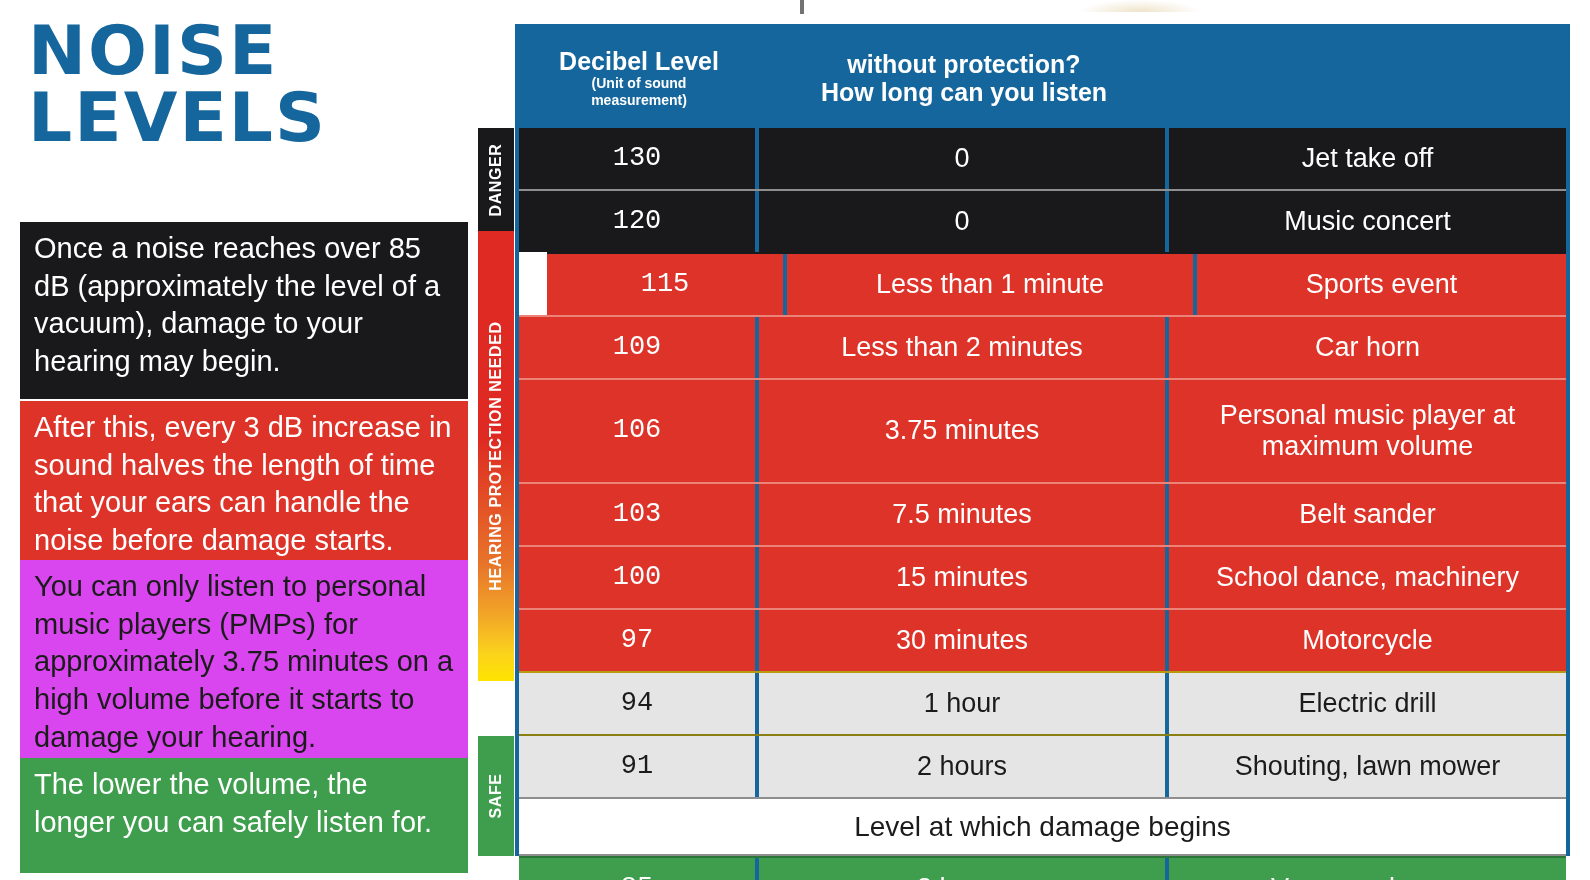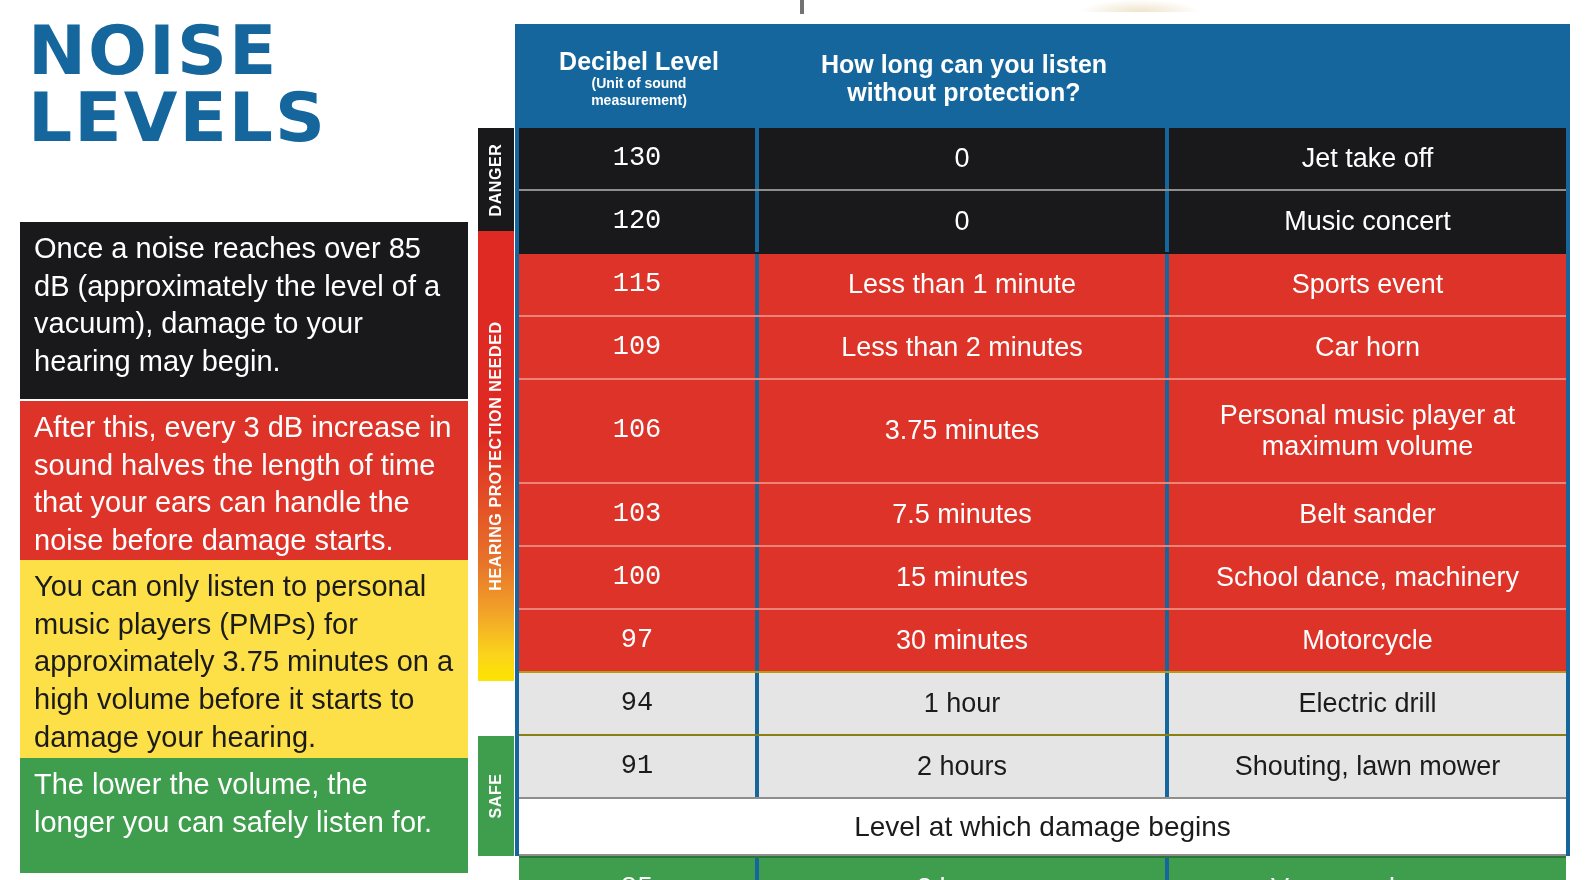--- a/index.html
+++ b/index.html
@@ -47,21 +47,21 @@
     position: absolute;
     left: 0;
     width: 448px;
     box-sizing: border-box;
     padding: 8px 14px 10px 14px;
     font-size: 29px;
     line-height: 1.30;
   }
   .fact-black  { background: #19191b; color: #ffffff; }
   .fact-red    { background: #de3328; color: #ffffff; }
-  .fact-yellow { background: #fde047; color: #1b1b1b; }
+  .fact-yellow { background: #d946ef; color: #1b1b1b; }
   .fact-green  { background: #3f9e4d; color: #ffffff; }
 
   
   #table-wrap {
     position: absolute;
     left: 478px;
     top: 24px;
     width: 1092px;
     height: 832px;
   }
@@ -165,21 +165,21 @@
 
   
   .r-black  { background: #19191b; color: #ffffff; }
   .r-black + .r-black { border-top: 2px solid #8e8e8e; }
   .r-red    { background: #de3328; color: #ffffff; }
   .r-red + .r-red { border-top: 2px solid #eb8379; }
   .r-yellow { background: #e5e5e5; color: #1b1b1b; }
   .r-yellow + .r-yellow { border-top: 2px solid #8a7f12; }
   .r-green  { background: #3f9e4d; color: #ffffff; }
 
-  .r-red.first-of-band { border-top: 2px solid #19191b; }
+  .r-red.first-of-band { border-top: 2px solid #19191b; margin-left: 28px; }
   .r-yellow.first-of-band { border-top: 2px solid #b79a10; }
   .r-green.first-of-band { border-top: 2px solid #2c7538; }
 
   .divider-row {
     background: #ffffff;
     color: #1b1b1b;
     height: 55px;
     display: flex;
     align-items: center;
     justify-content: center;
@@ -237,22 +237,22 @@
 
   <div id="grid">
 
     <div id="thead">
       <div class="hcell col1">
         <div class="htitle">Decibel Level</div>
         <div class="hsub">(Unit of sound</div>
         <div class="hsub">measurement)</div>
       </div>
       <div class="hcell col2">
+        <div class="htitle">without protection?</div>
         <div class="htitle">How long can you listen</div>
-        <div class="htitle">without protection?</div>
       </div>
     </div>
 
     <div id="tbody">
         <div class="trow r-black" style="height: 61px;">
           <div class="cell col1">130</div>
           <div class="cell col2">0</div>
           <div class="cell col3">Jet take off</div>
         </div>
         <div class="trow r-black" style="height: 61px;">

